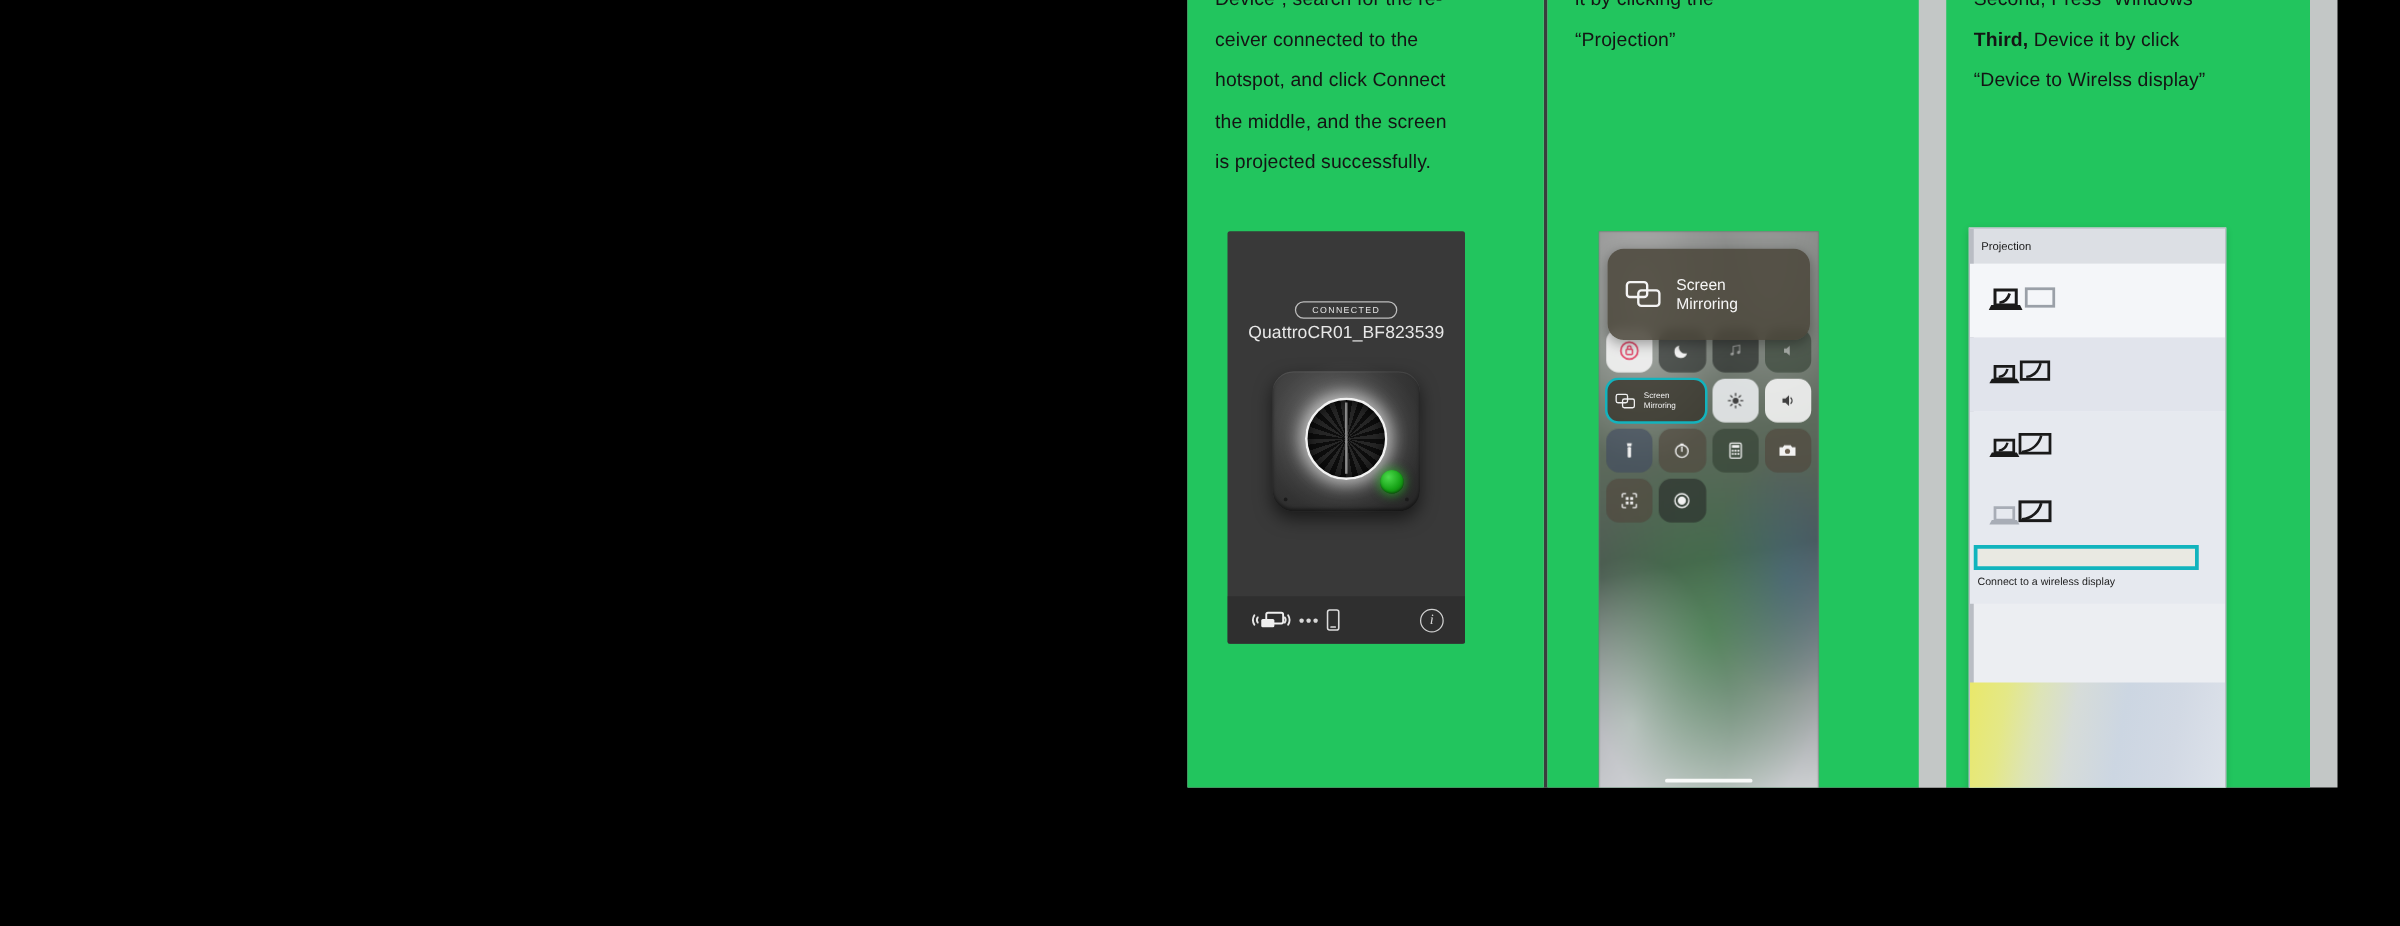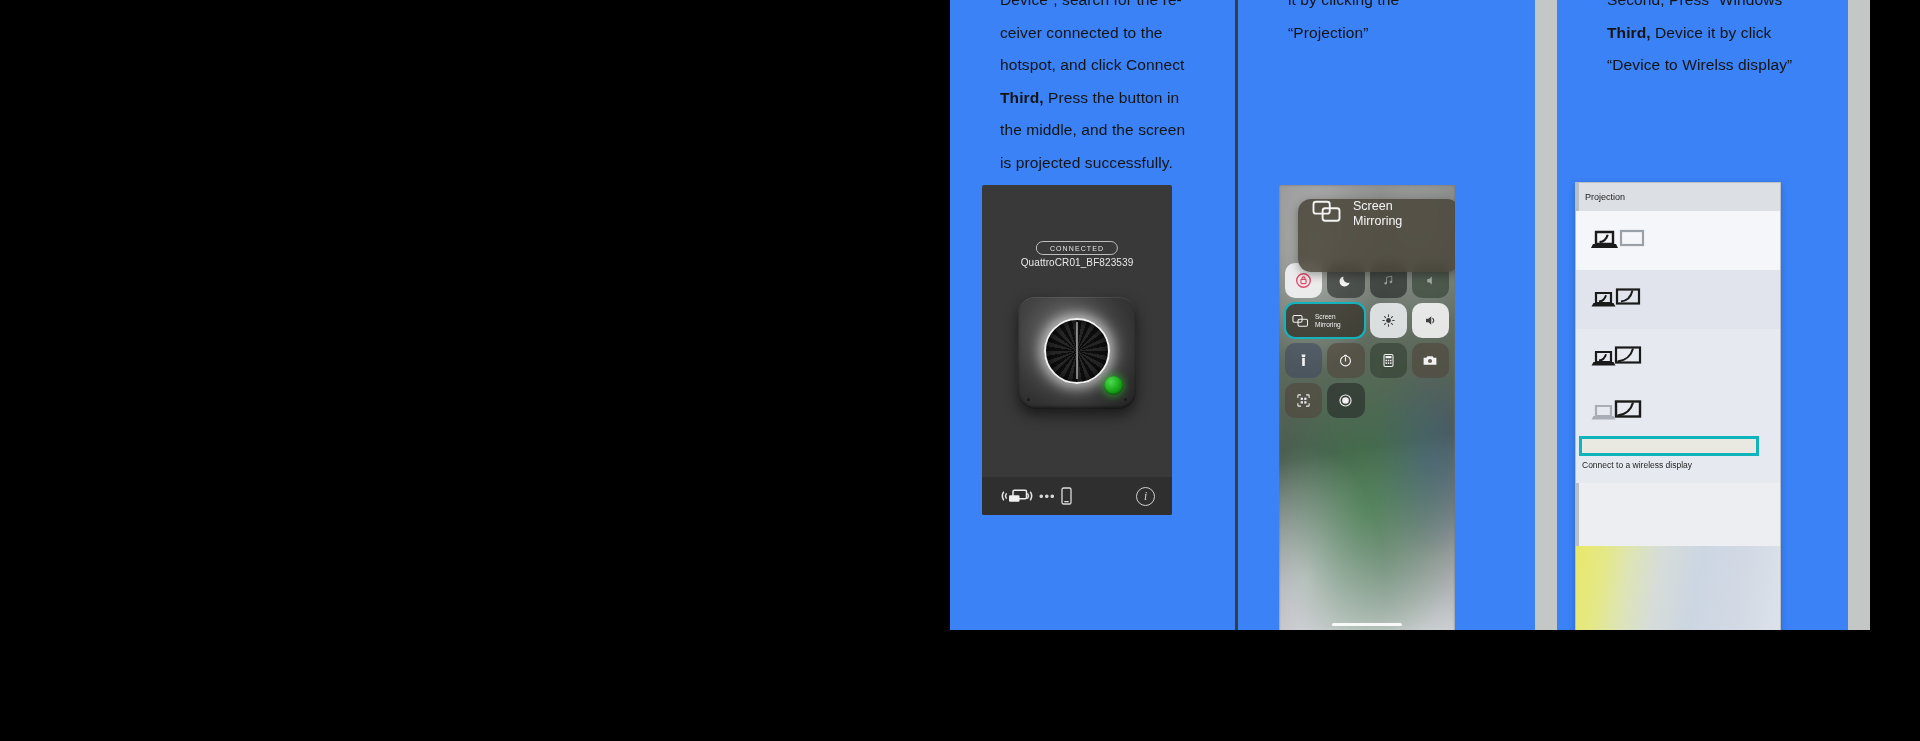--- a/index.html
+++ b/index.html
@@ -30,24 +30,23 @@
     width: 920px;
     height: 630px;
     background: #c3c7c6;
     display: flex;
     flex-direction: row;
   }
 
   .col {
     position: relative;
     height: 100%;
-    background: #3b82f6;
+    background: #22c55e;
     box-sizing: border-box;
     overflow: hidden;
-    padding-left: 28px;
   }
   .col-left  { width: 285px; }
   .col-mid   { width: 297px; }
   .col-right { width: 291px; }
 
   .divider {
     width: 3px;
     height: 100%;
     background: #3a3d3d;
     flex: 0 0 auto;
@@ -98,21 +97,21 @@
     letter-spacing: 1.1px;
     padding: 2.5px 13px 2px 13px;
     white-space: nowrap;
   }
   .dev-name {
     position: absolute;
     top: 72px;
     left: 0; right: 0;
     text-align: center;
     color: #e8e8e8;
-    font-size: 10px;
+    font-size: 14px;
     letter-spacing: 0.1px;
   }
 
   .puck-wrap {
     position: absolute;
     left: 50%;
     top: 112px;
     transform: translateX(-50%);
     width: 118px;
     height: 112px;
@@ -273,24 +272,24 @@
     position: absolute;
     left: 7px;
     top: 14px;
     width: 162px;
     height: 73px;
     border-radius: 13px;
     background: rgba(74,70,58,0.86);
     backdrop-filter: blur(4px);
     box-shadow: 0 3px 10px rgba(0,0,0,0.35);
     display: flex;
+    align-items: center;
     gap: 11px;
     padding-left: 14px;
     box-sizing: border-box;
-    margin-left: 12px;
   }
   .cc-popup-label {
     color: #f6f6f6;
     font-size: 12.5px;
     line-height: 15px;
     white-space: pre-line;
   }
   .home-indicator {
     position: absolute;
     left: 50%;
@@ -386,21 +385,20 @@
 <body>
 
 <div id="page">
   <div class="content-strip">
 
     <div class="col col-left">
       <div class="instr">
         <p class="clip-top">Device”, search for the re-</p>
         <p>ceiver connected to the</p>
         <p>hotspot, and click Connect</p>
-        <p><b>Third,</b><span> Press the button in</span></p>
         <p>the middle, and the screen</p>
         <p>is projected successfully.</p>
       </div>
 
       <div class="device-card">
         <div class="dev-badge">CONNECTED</div>
         <div class="dev-name">QuattroCR01_BF823539</div>
 
         <div class="puck-wrap">
           <div class="puck">

